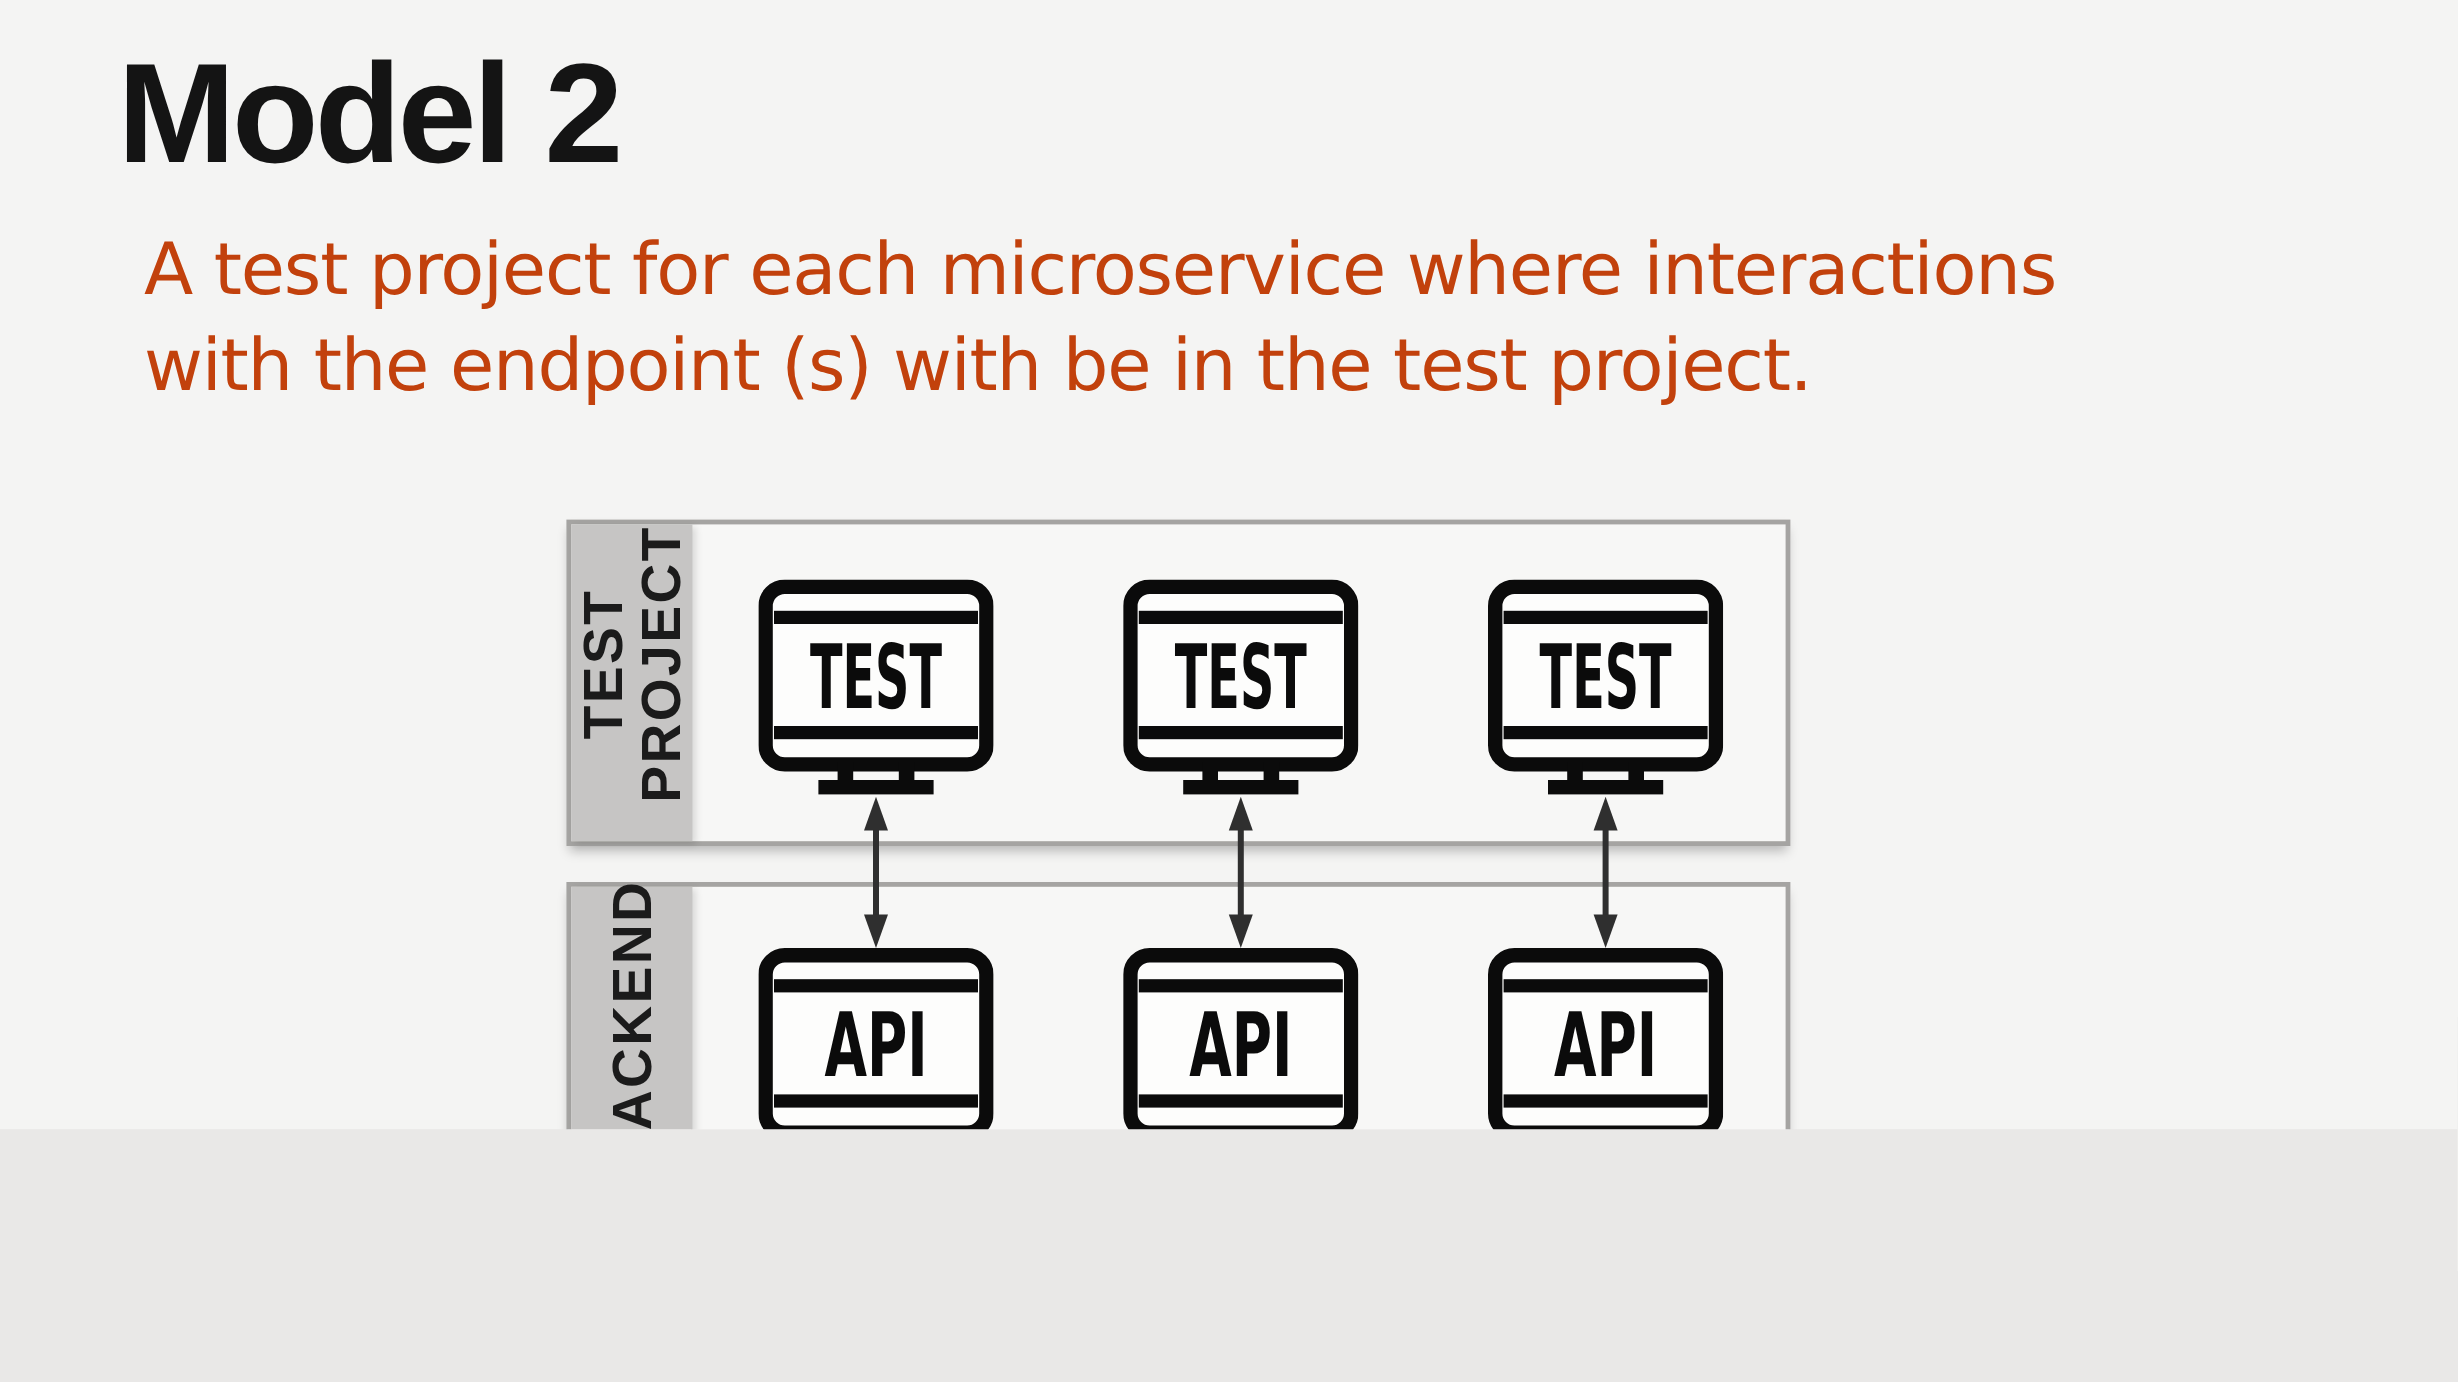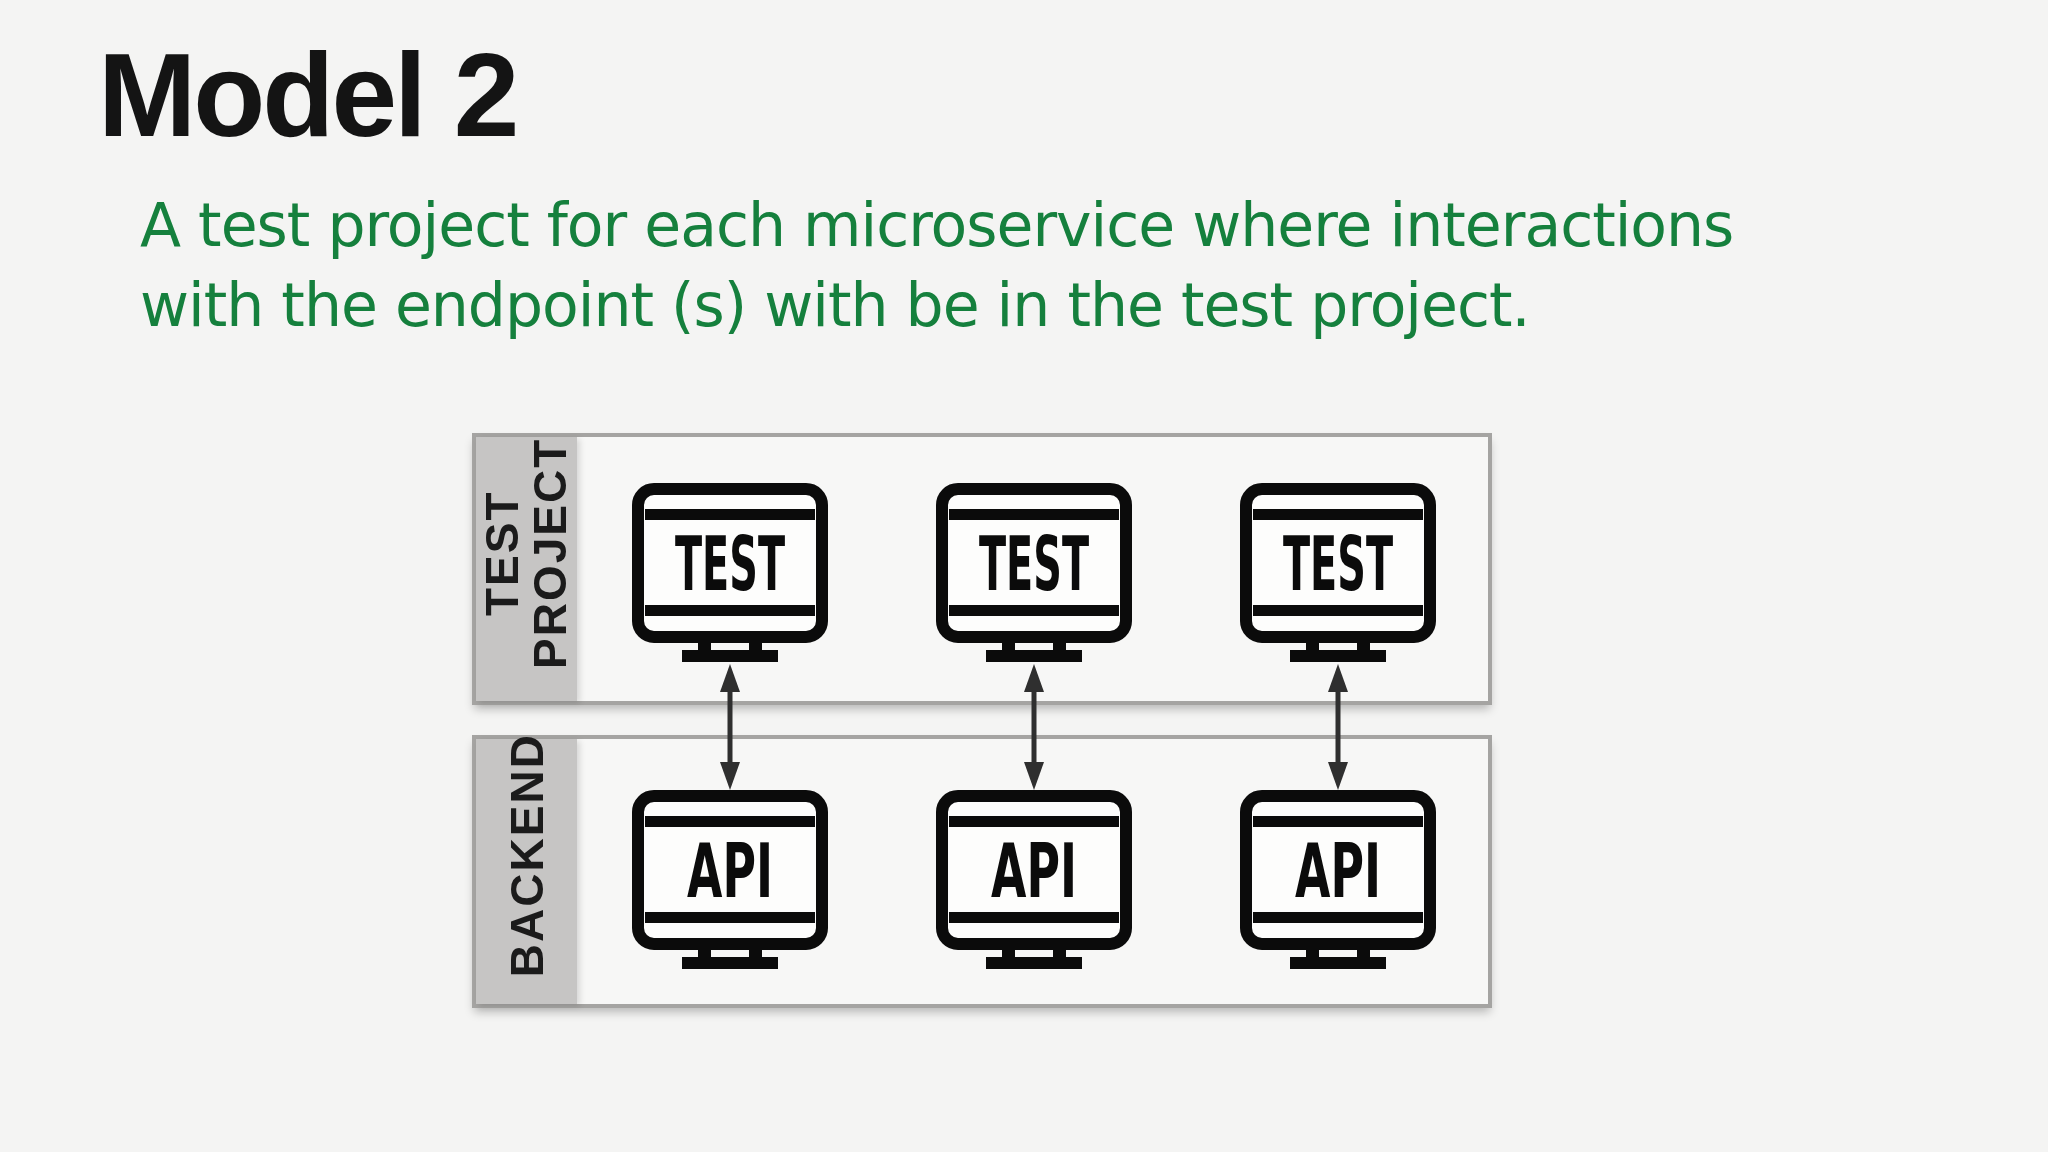--- a/index.html
+++ b/index.html
@@ -1,38 +1,37 @@
 <!DOCTYPE html>
 <html><head>
 <meta charset="utf-8">
 <style>
   html,body{margin:0;padding:0;}
   body{background:#e9e8e7;}
   .slide{
     position:relative;
-    width:2048px;height:1152px;
+    width:2048px;height:941px;
     background:#f4f4f3;
     overflow:hidden;
     font-family:"Liberation Sans",sans-serif;
   }
   .title{
     position:absolute;
     left:98px;top:36px;
     margin:0;
     font:700 118px/118px "Liberation Sans",sans-serif;
     letter-spacing:-3px;
     color:#141414;
   }
   .subtitle{
     position:absolute;
     left:120px;top:185px;
     font:400 60px/80px "DejaVu Sans",sans-serif;
     letter-spacing:-1px;
-    color:#15803d;
-    margin-left:20px;
+    color:#c2410c;
   }
   .band{
     position:absolute;
     left:472px;width:1020px;
     box-sizing:border-box;
     background:#f7f7f6;
     border:4px solid #a5a4a2;
     box-shadow:0 6px 9px -2px rgba(0,0,0,0.25);
   }
   .band-test{top:433px;height:272px;}

